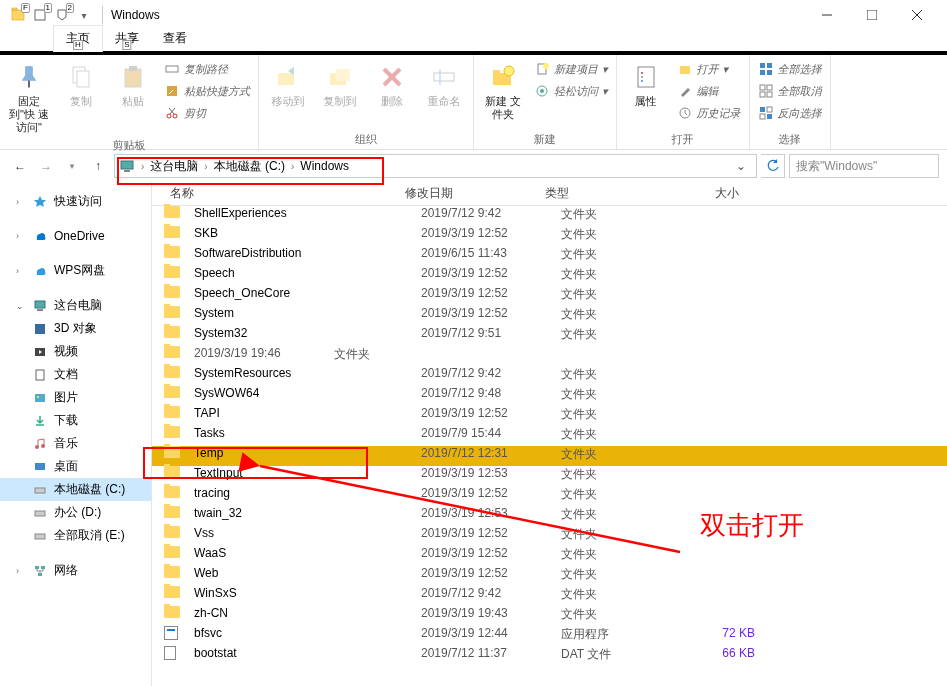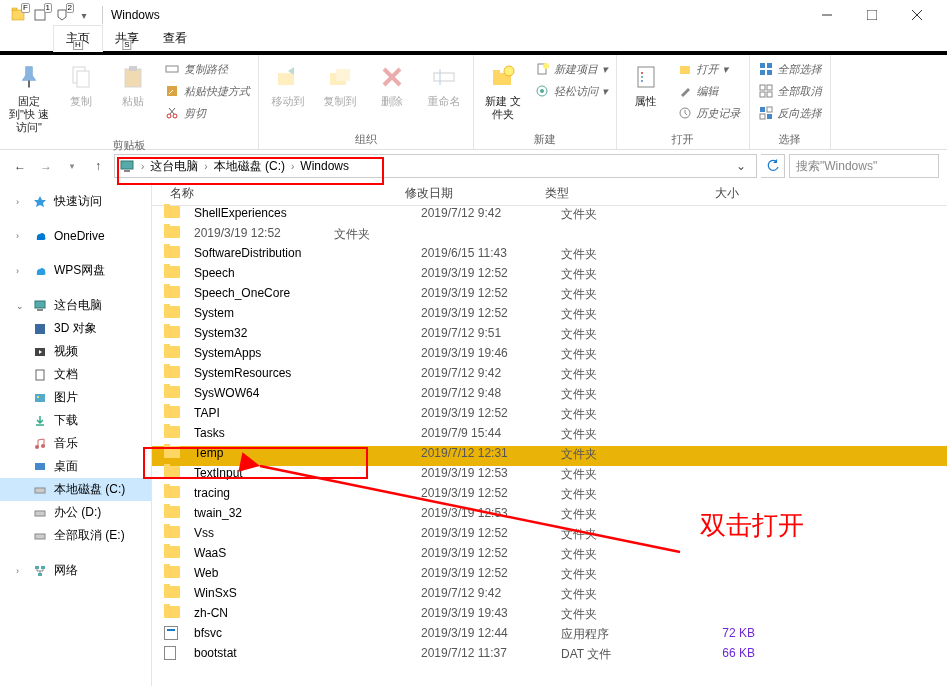--- a/index.html
+++ b/index.html
@@ -536,20 +536,21 @@
           </div>
           <div class="cell c-name">ShellExperiences</div>
           <div class="cell c-date">2019/7/12 9:42</div>
           <div class="cell c-type">文件夹</div>
           <div class="cell c-size"></div>
         </div>
         <div class="file-row">
           <div class="fico">
             <div class="folder-icon"></div>
           </div>
+          <div class="cell c-name">SKB</div>
           <div class="cell c-date">2019/3/19 12:52</div>
           <div class="cell c-type">文件夹</div>
           <div class="cell c-size"></div>
         </div>
         <div class="file-row">
           <div class="fico">
             <div class="folder-icon"></div>
           </div>
           <div class="cell c-name">SoftwareDistribution</div>
           <div class="cell c-date">2019/6/15 11:43</div>
@@ -589,21 +590,20 @@
           </div>
           <div class="cell c-name">System32</div>
           <div class="cell c-date">2019/7/12 9:51</div>
           <div class="cell c-type">文件夹</div>
           <div class="cell c-size"></div>
         </div>
         <div class="file-row">
           <div class="fico">
             <div class="folder-icon"></div>
           </div>
-          <div class="cell c-name">SystemApps</div>
           <div class="cell c-date">2019/3/19 19:46</div>
           <div class="cell c-type">文件夹</div>
           <div class="cell c-size"></div>
         </div>
         <div class="file-row">
           <div class="fico">
             <div class="folder-icon"></div>
           </div>
           <div class="cell c-name">SystemResources</div>
           <div class="cell c-date">2019/7/12 9:42</div>

